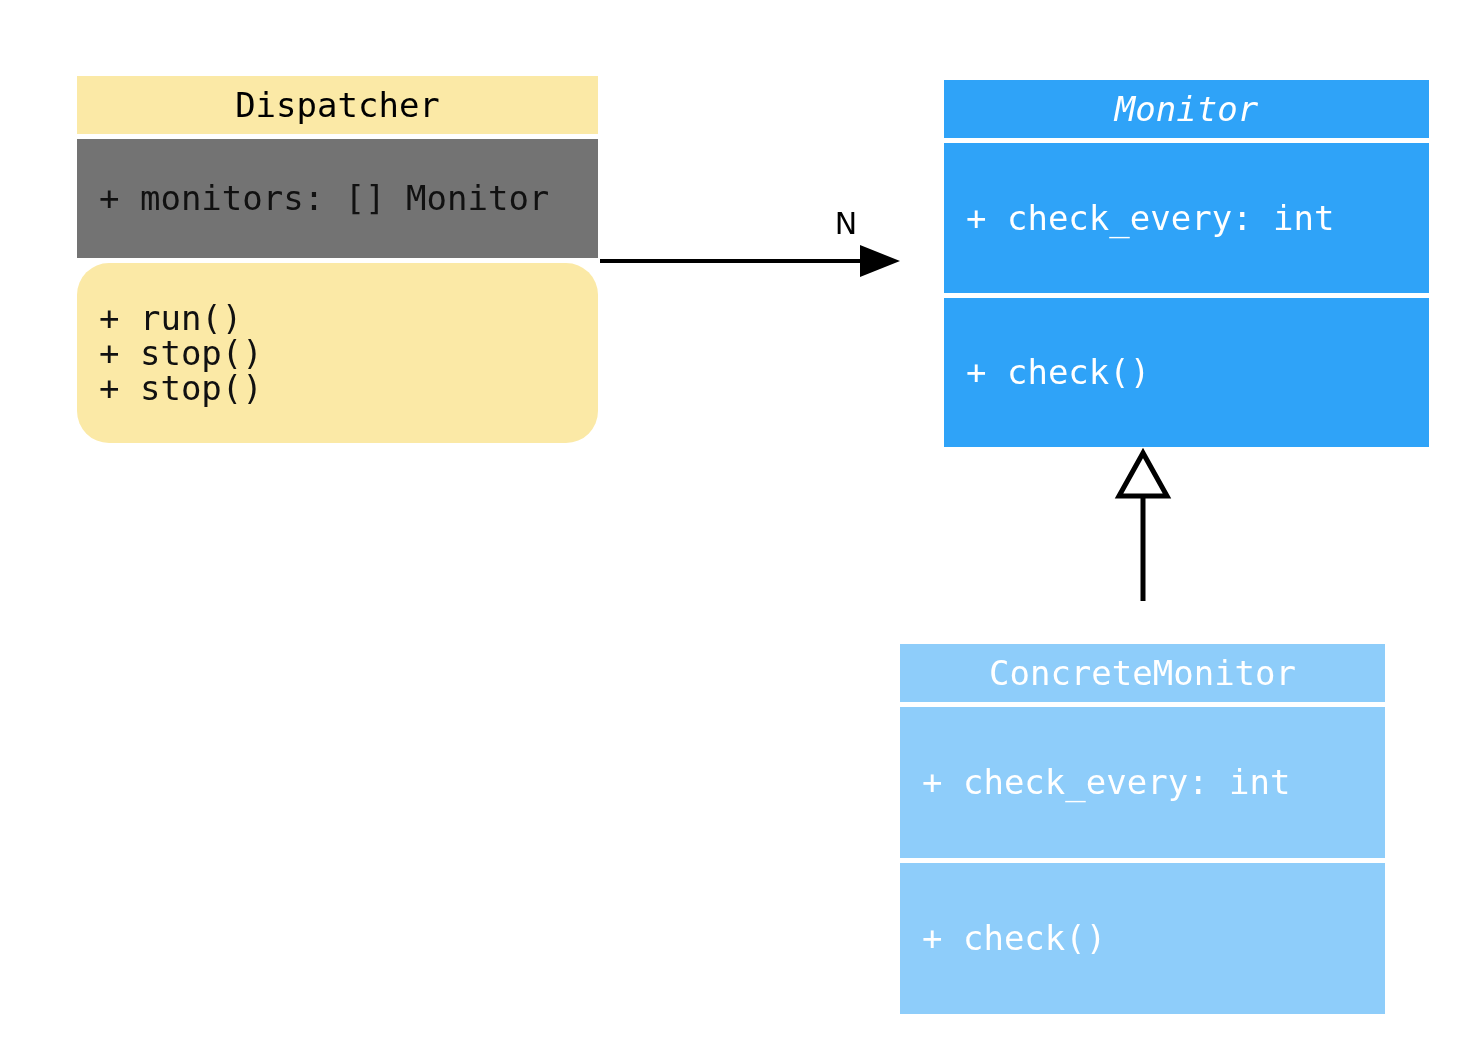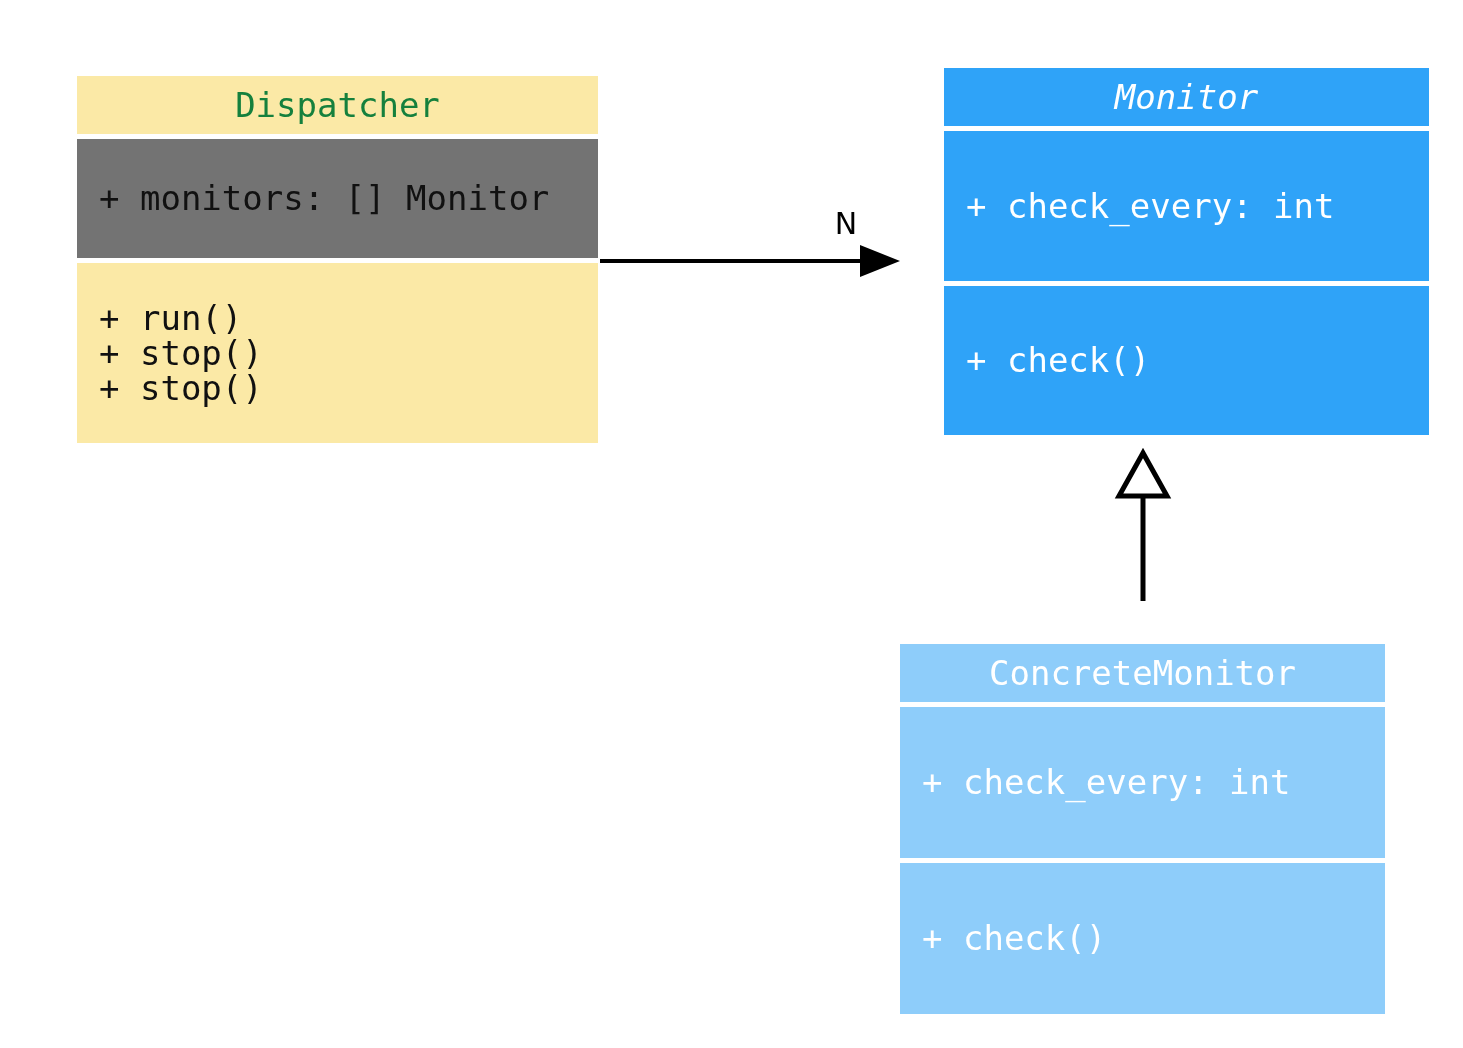--- a/index.html
+++ b/index.html
@@ -41,23 +41,23 @@
     align-items: center;
     padding-left: 0;
   }
   .band.attrs, .band.methods {
     padding-left: 22px;
   }
 
   .c-dispatcher { left: 77px;  top: 76px;  width: 521px; }
   .c-dispatcher .title   { height: 58px; }
   .c-dispatcher .attrs   { height: 119px; }
-  .c-dispatcher .methods { height: 180px; }
+  .c-dispatcher .methods { height: 180px; border-radius: 32px; }
 
-  .c-monitor { left: 900px; top: 68px; width: 485px; padding-left: 44px; }
+  .c-monitor { left: 900px; top: 80px; width: 485px; padding-left: 44px; }
   .c-monitor .title   { height: 58px; font-style: italic; }
   .c-monitor .attrs   { height: 150px; }
   .c-monitor .methods { height: 149px; }
 
   .c-concrete { left: 900px; top: 601px; width: 485px; }
   .c-concrete .title   { height: 58px; }
   .c-concrete .attrs   { height: 151px; }
   .c-concrete .methods { height: 151px; }
 
   
@@ -80,21 +80,21 @@
     line-height: 36px;
     color: #000000;
   }
 </style>
 </head>
 <body>
 
 <div id="canvas">
 
   <div class="uml-class c-dispatcher">
-    <div class="band title" style="background-color: rgb(251, 233, 166); color: #15803d;">Dispatcher</div>
+    <div class="band title" style="background-color: rgb(251, 233, 166); color: #000000;">Dispatcher</div>
     <div class="band attrs" style="background-color: #737373; color: rgb(17, 17, 17);">
       <div class="line">+ monitors: [] Monitor</div>
     </div>
     <div class="band methods" style="background-color: rgb(251, 233, 166); color: rgb(17, 17, 17);">
       <div class="line">+ run()</div>
       <div class="line">+ stop()</div>
       <div class="line">+ stop()</div>
     </div>
   </div>
 

